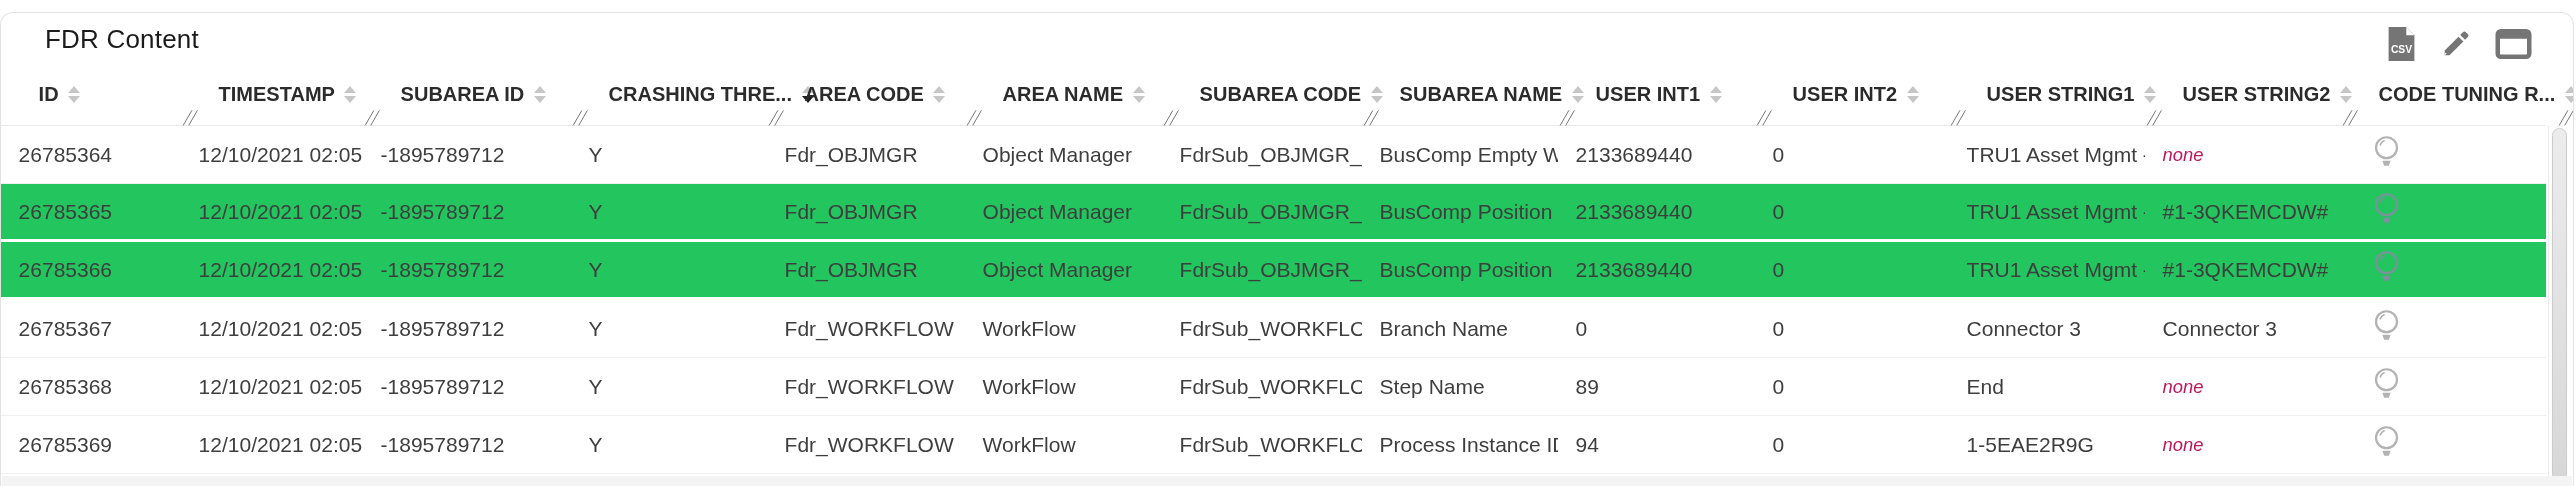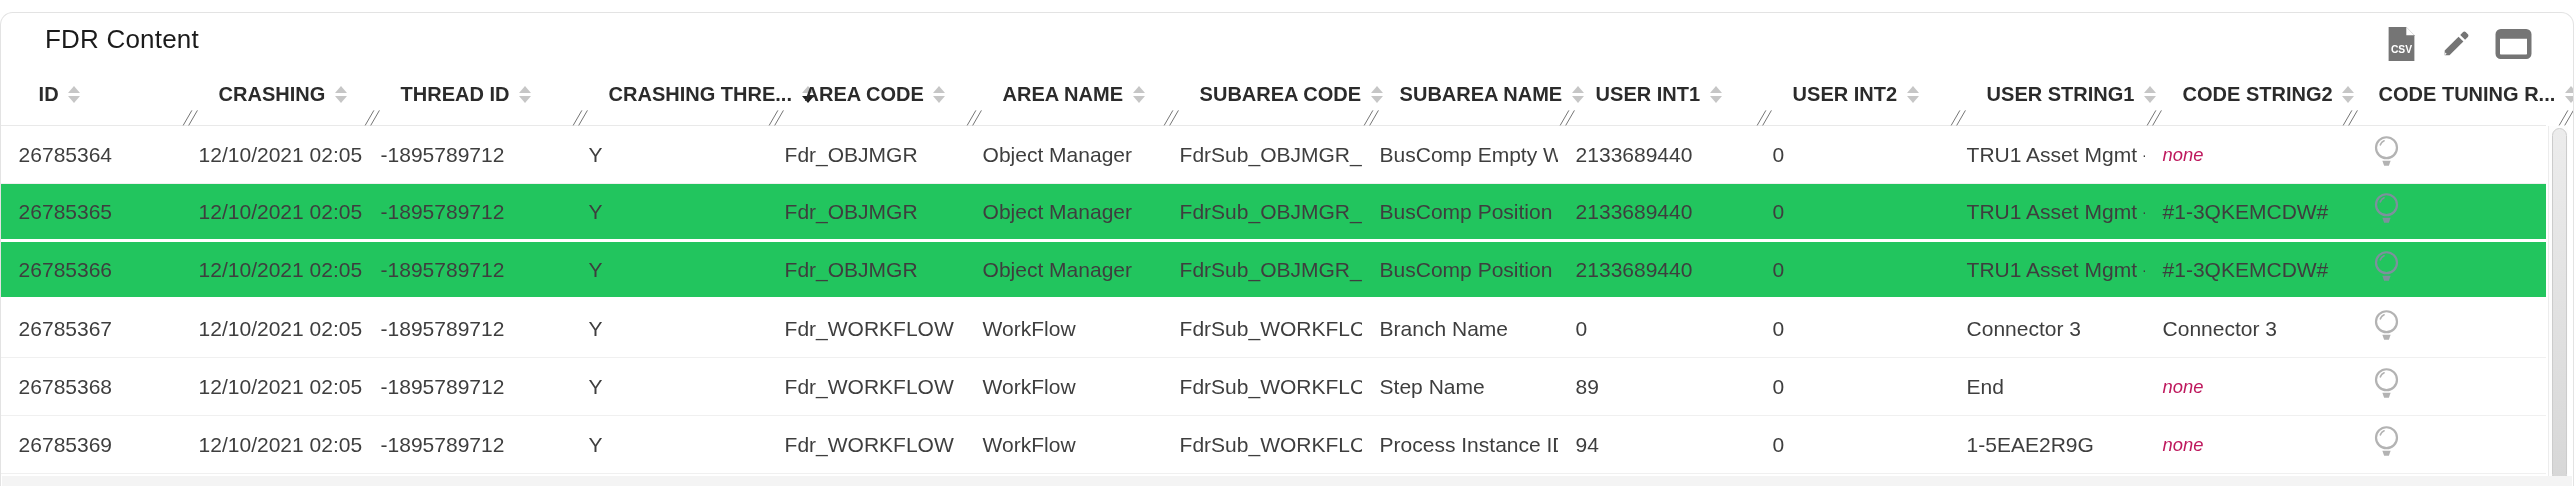--- a/index.html
+++ b/index.html
@@ -116,32 +116,32 @@
         <span class="sort">
           <i class="tri up"></i>
           <i class="tri down"></i>
         </span>
         <span class="rz"><svg width="19" height="19" viewBox="0 0 24 24">
             <line x1="4" y1="22" x2="15" y2="3" stroke="#6e6e6e" stroke-width="1.2"></line>
             <line x1="11" y1="22" x2="22" y2="3" stroke="#6e6e6e" stroke-width="1.2"></line>
           </svg></span>
       </div>
       <div class="h-cell">
-        <span class="h-label">CRASHING</span>
-        <span class="sort">
-          <i class="tri up"></i>
-          <i class="tri down"></i>
-        </span>
-        <span class="rz"><svg width="19" height="19" viewBox="0 0 24 24">
-            <line x1="4" y1="22" x2="15" y2="3" stroke="#6e6e6e" stroke-width="1.2"></line>
-            <line x1="11" y1="22" x2="22" y2="3" stroke="#6e6e6e" stroke-width="1.2"></line>
-          </svg></span>
-      </div>
-      <div class="h-cell">
-        <span class="h-label">THREAD ID</span>
+        <span class="h-label">TIMESTAMP</span>
+        <span class="sort">
+          <i class="tri up"></i>
+          <i class="tri down"></i>
+        </span>
+        <span class="rz"><svg width="19" height="19" viewBox="0 0 24 24">
+            <line x1="4" y1="22" x2="15" y2="3" stroke="#6e6e6e" stroke-width="1.2"></line>
+            <line x1="11" y1="22" x2="22" y2="3" stroke="#6e6e6e" stroke-width="1.2"></line>
+          </svg></span>
+      </div>
+      <div class="h-cell">
+        <span class="h-label">SUBAREA ID</span>
         <span class="sort">
           <i class="tri up"></i>
           <i class="tri down"></i>
         </span>
         <span class="rz"><svg width="19" height="19" viewBox="0 0 24 24">
             <line x1="4" y1="22" x2="15" y2="3" stroke="#6e6e6e" stroke-width="1.2"></line>
             <line x1="11" y1="22" x2="22" y2="3" stroke="#6e6e6e" stroke-width="1.2"></line>
           </svg></span>
       </div>
       <div class="h-cell">
@@ -226,21 +226,21 @@
         <span class="sort">
           <i class="tri up"></i>
           <i class="tri down"></i>
         </span>
         <span class="rz"><svg width="19" height="19" viewBox="0 0 24 24">
             <line x1="4" y1="22" x2="15" y2="3" stroke="#6e6e6e" stroke-width="1.2"></line>
             <line x1="11" y1="22" x2="22" y2="3" stroke="#6e6e6e" stroke-width="1.2"></line>
           </svg></span>
       </div>
       <div class="h-cell">
-        <span class="h-label">CODE STRING2</span>
+        <span class="h-label">USER STRING2</span>
         <span class="sort">
           <i class="tri up"></i>
           <i class="tri down"></i>
         </span>
         <span class="rz"><svg width="19" height="19" viewBox="0 0 24 24">
             <line x1="4" y1="22" x2="15" y2="3" stroke="#6e6e6e" stroke-width="1.2"></line>
             <line x1="11" y1="22" x2="22" y2="3" stroke="#6e6e6e" stroke-width="1.2"></line>
           </svg></span>
       </div>
       <div class="h-cell">

